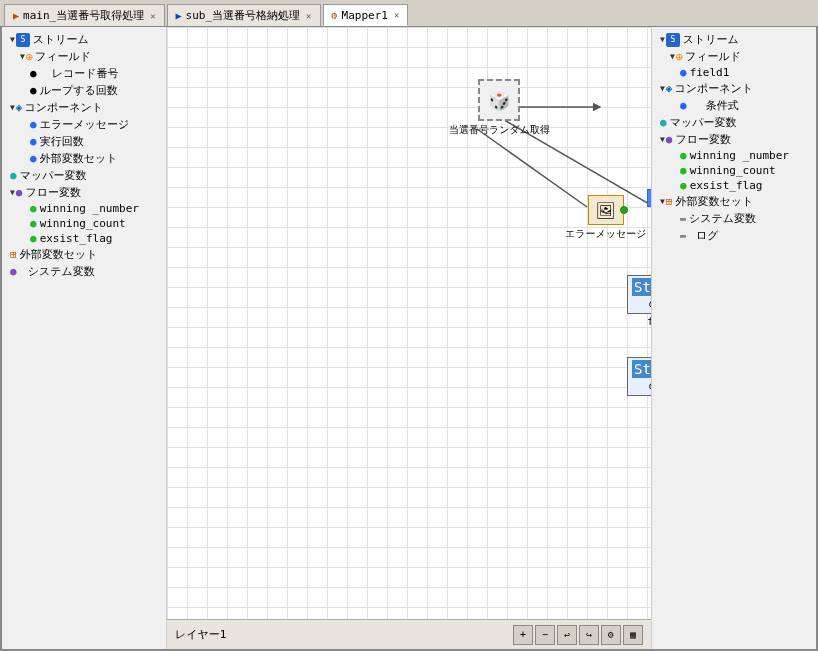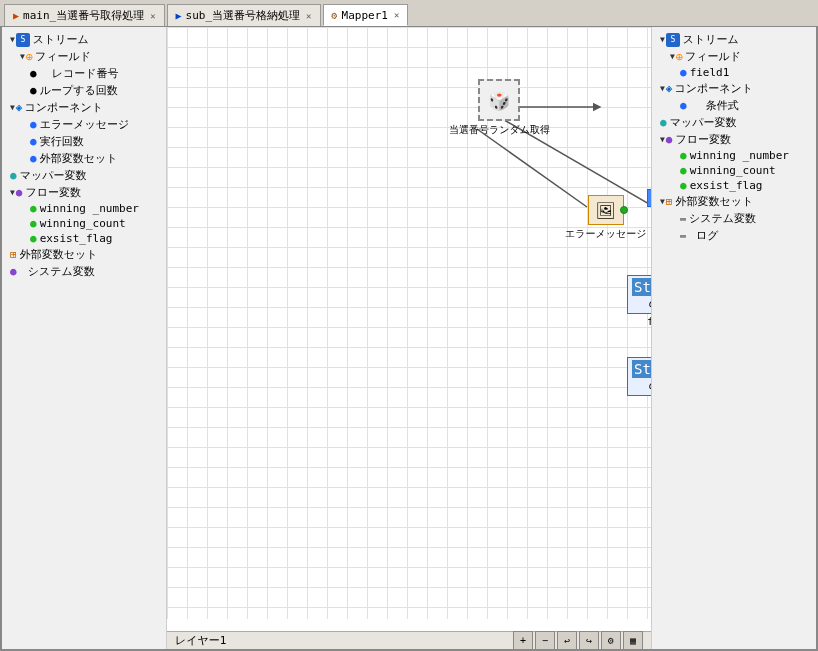--- a/index.html
+++ b/index.html
@@ -101,21 +101,21 @@
       background-size: 20px 20px;
       overflow: hidden;
     }
 
     
     .canvas-bottom {
       position: absolute;
       bottom: 0;
       left: 0;
       right: 0;
-      height: 18px;
+      height: 30px;
       background: #e8e4de;
       border-top: 1px solid #aaa;
       display: flex;
       align-items: center;
       padding: 0 8px;
       gap: 4px;
     }
 
     .layer-label {
       font-size: 11px;

